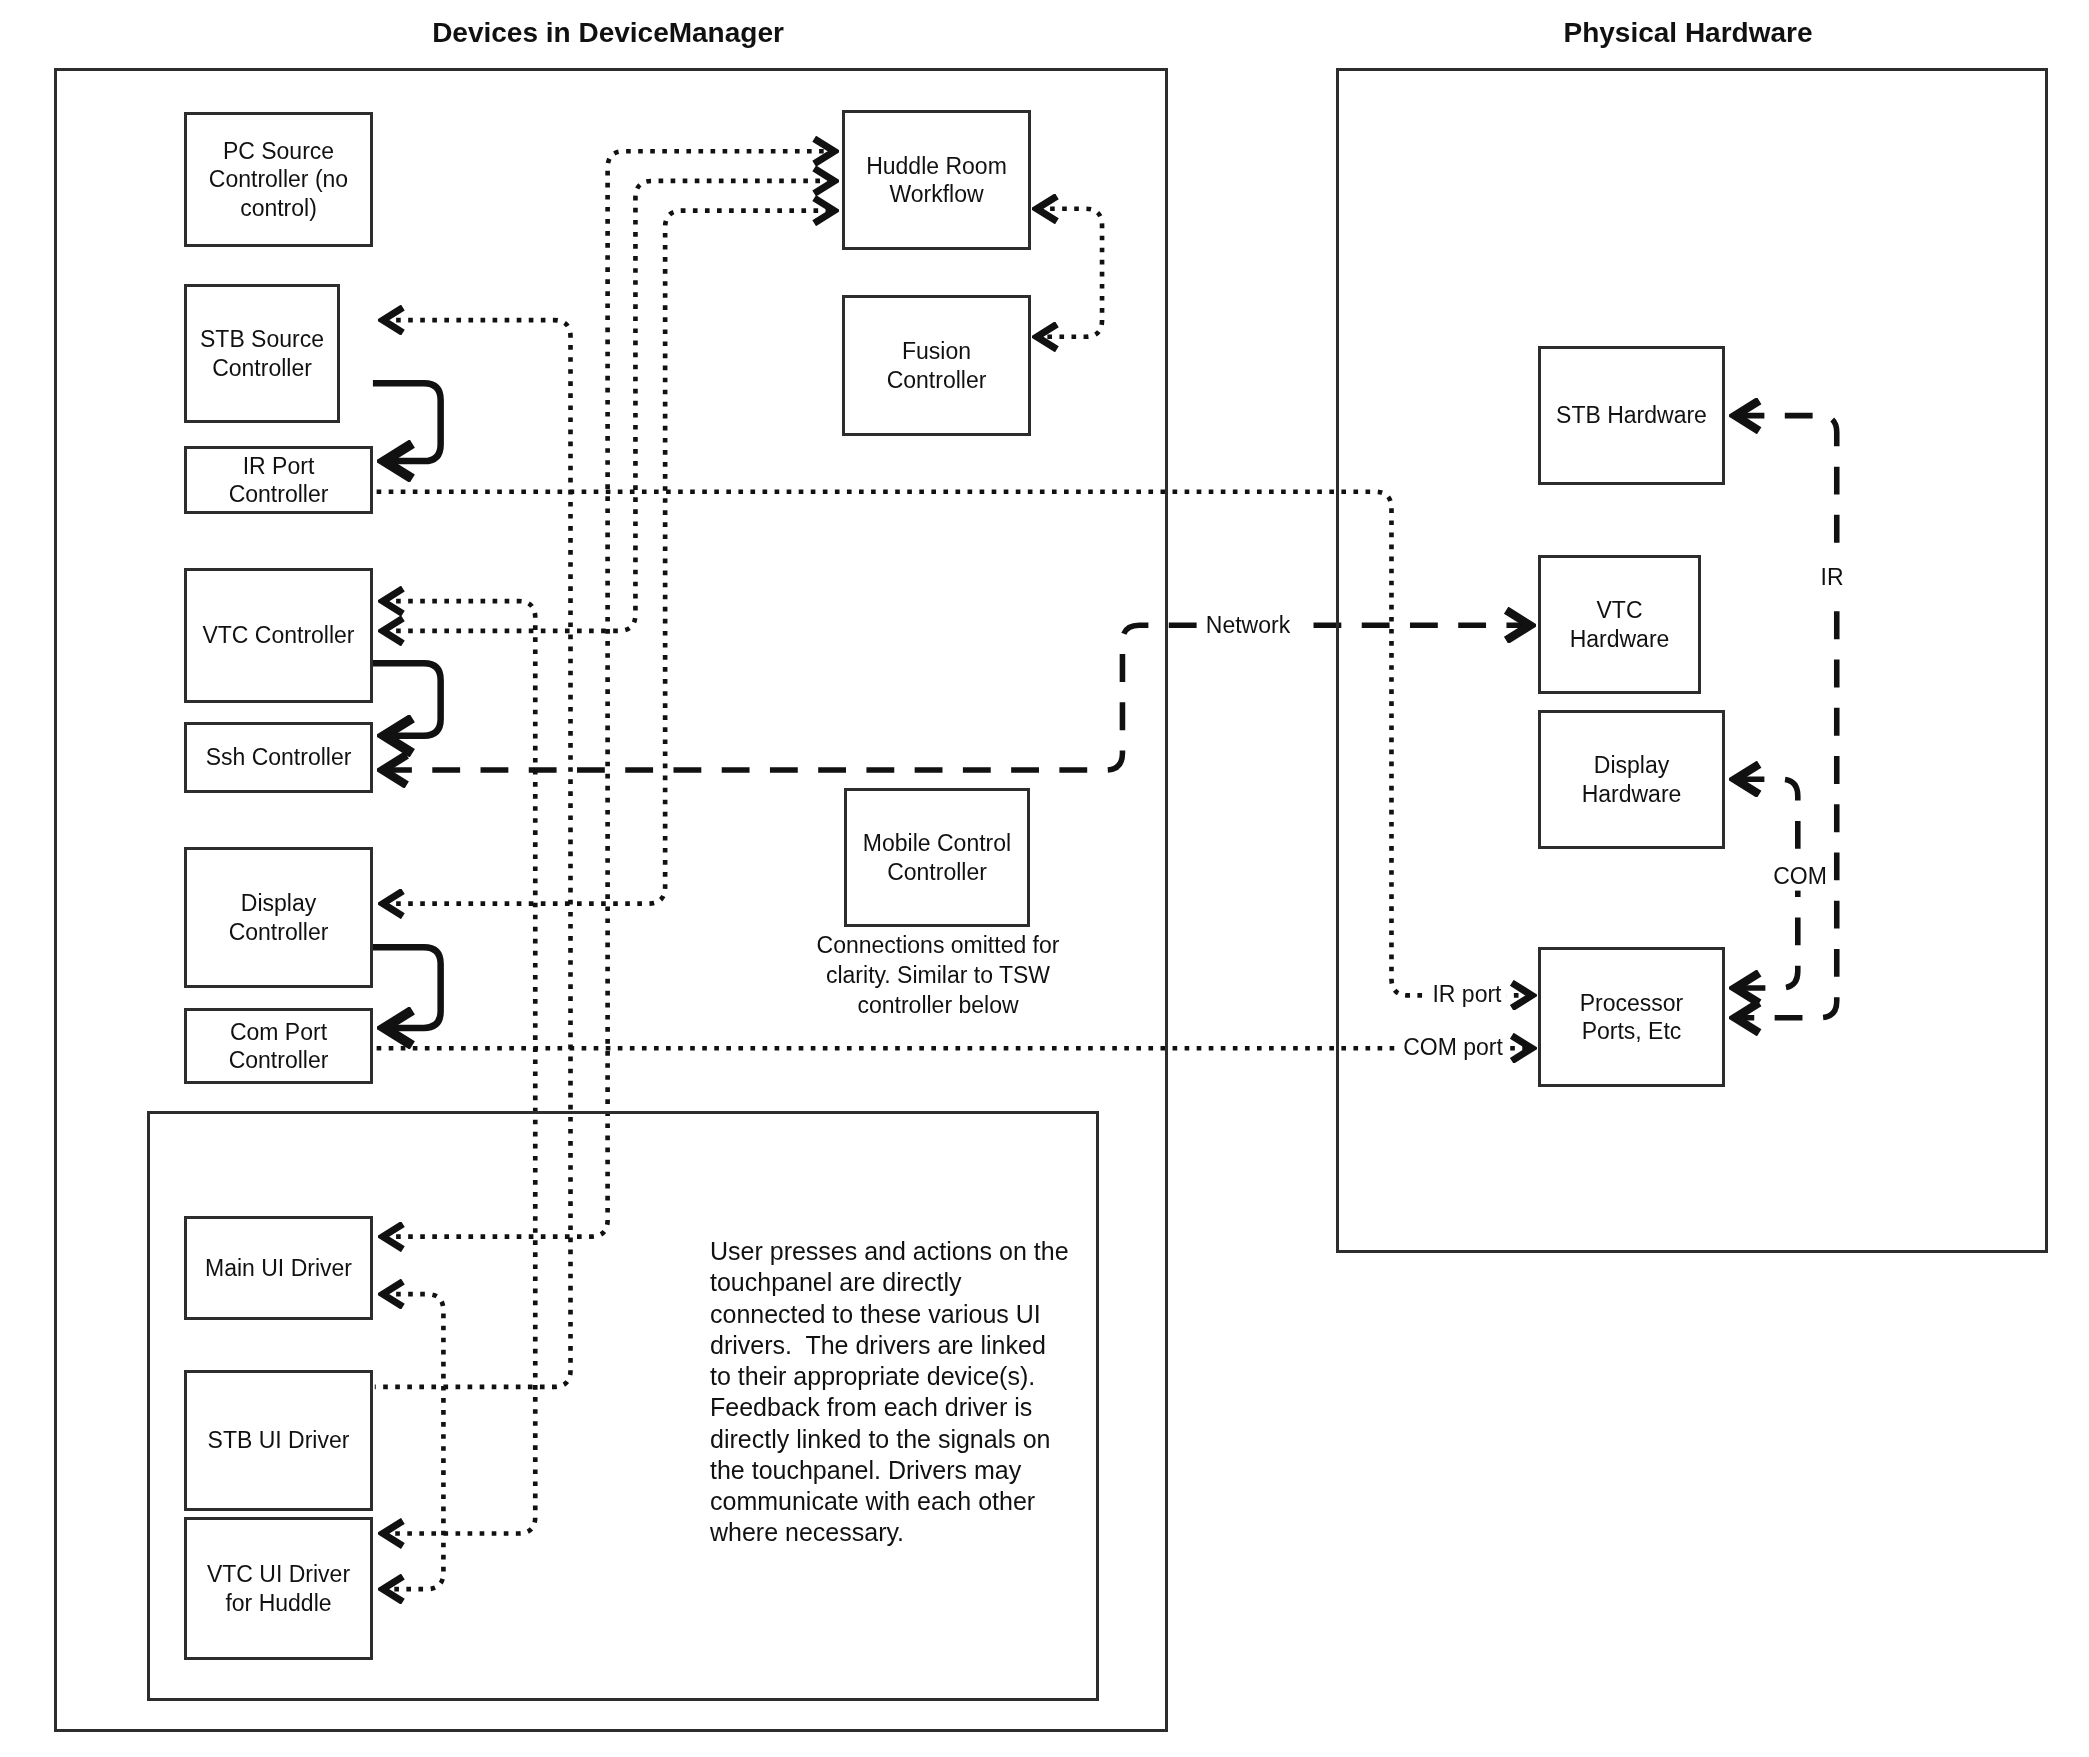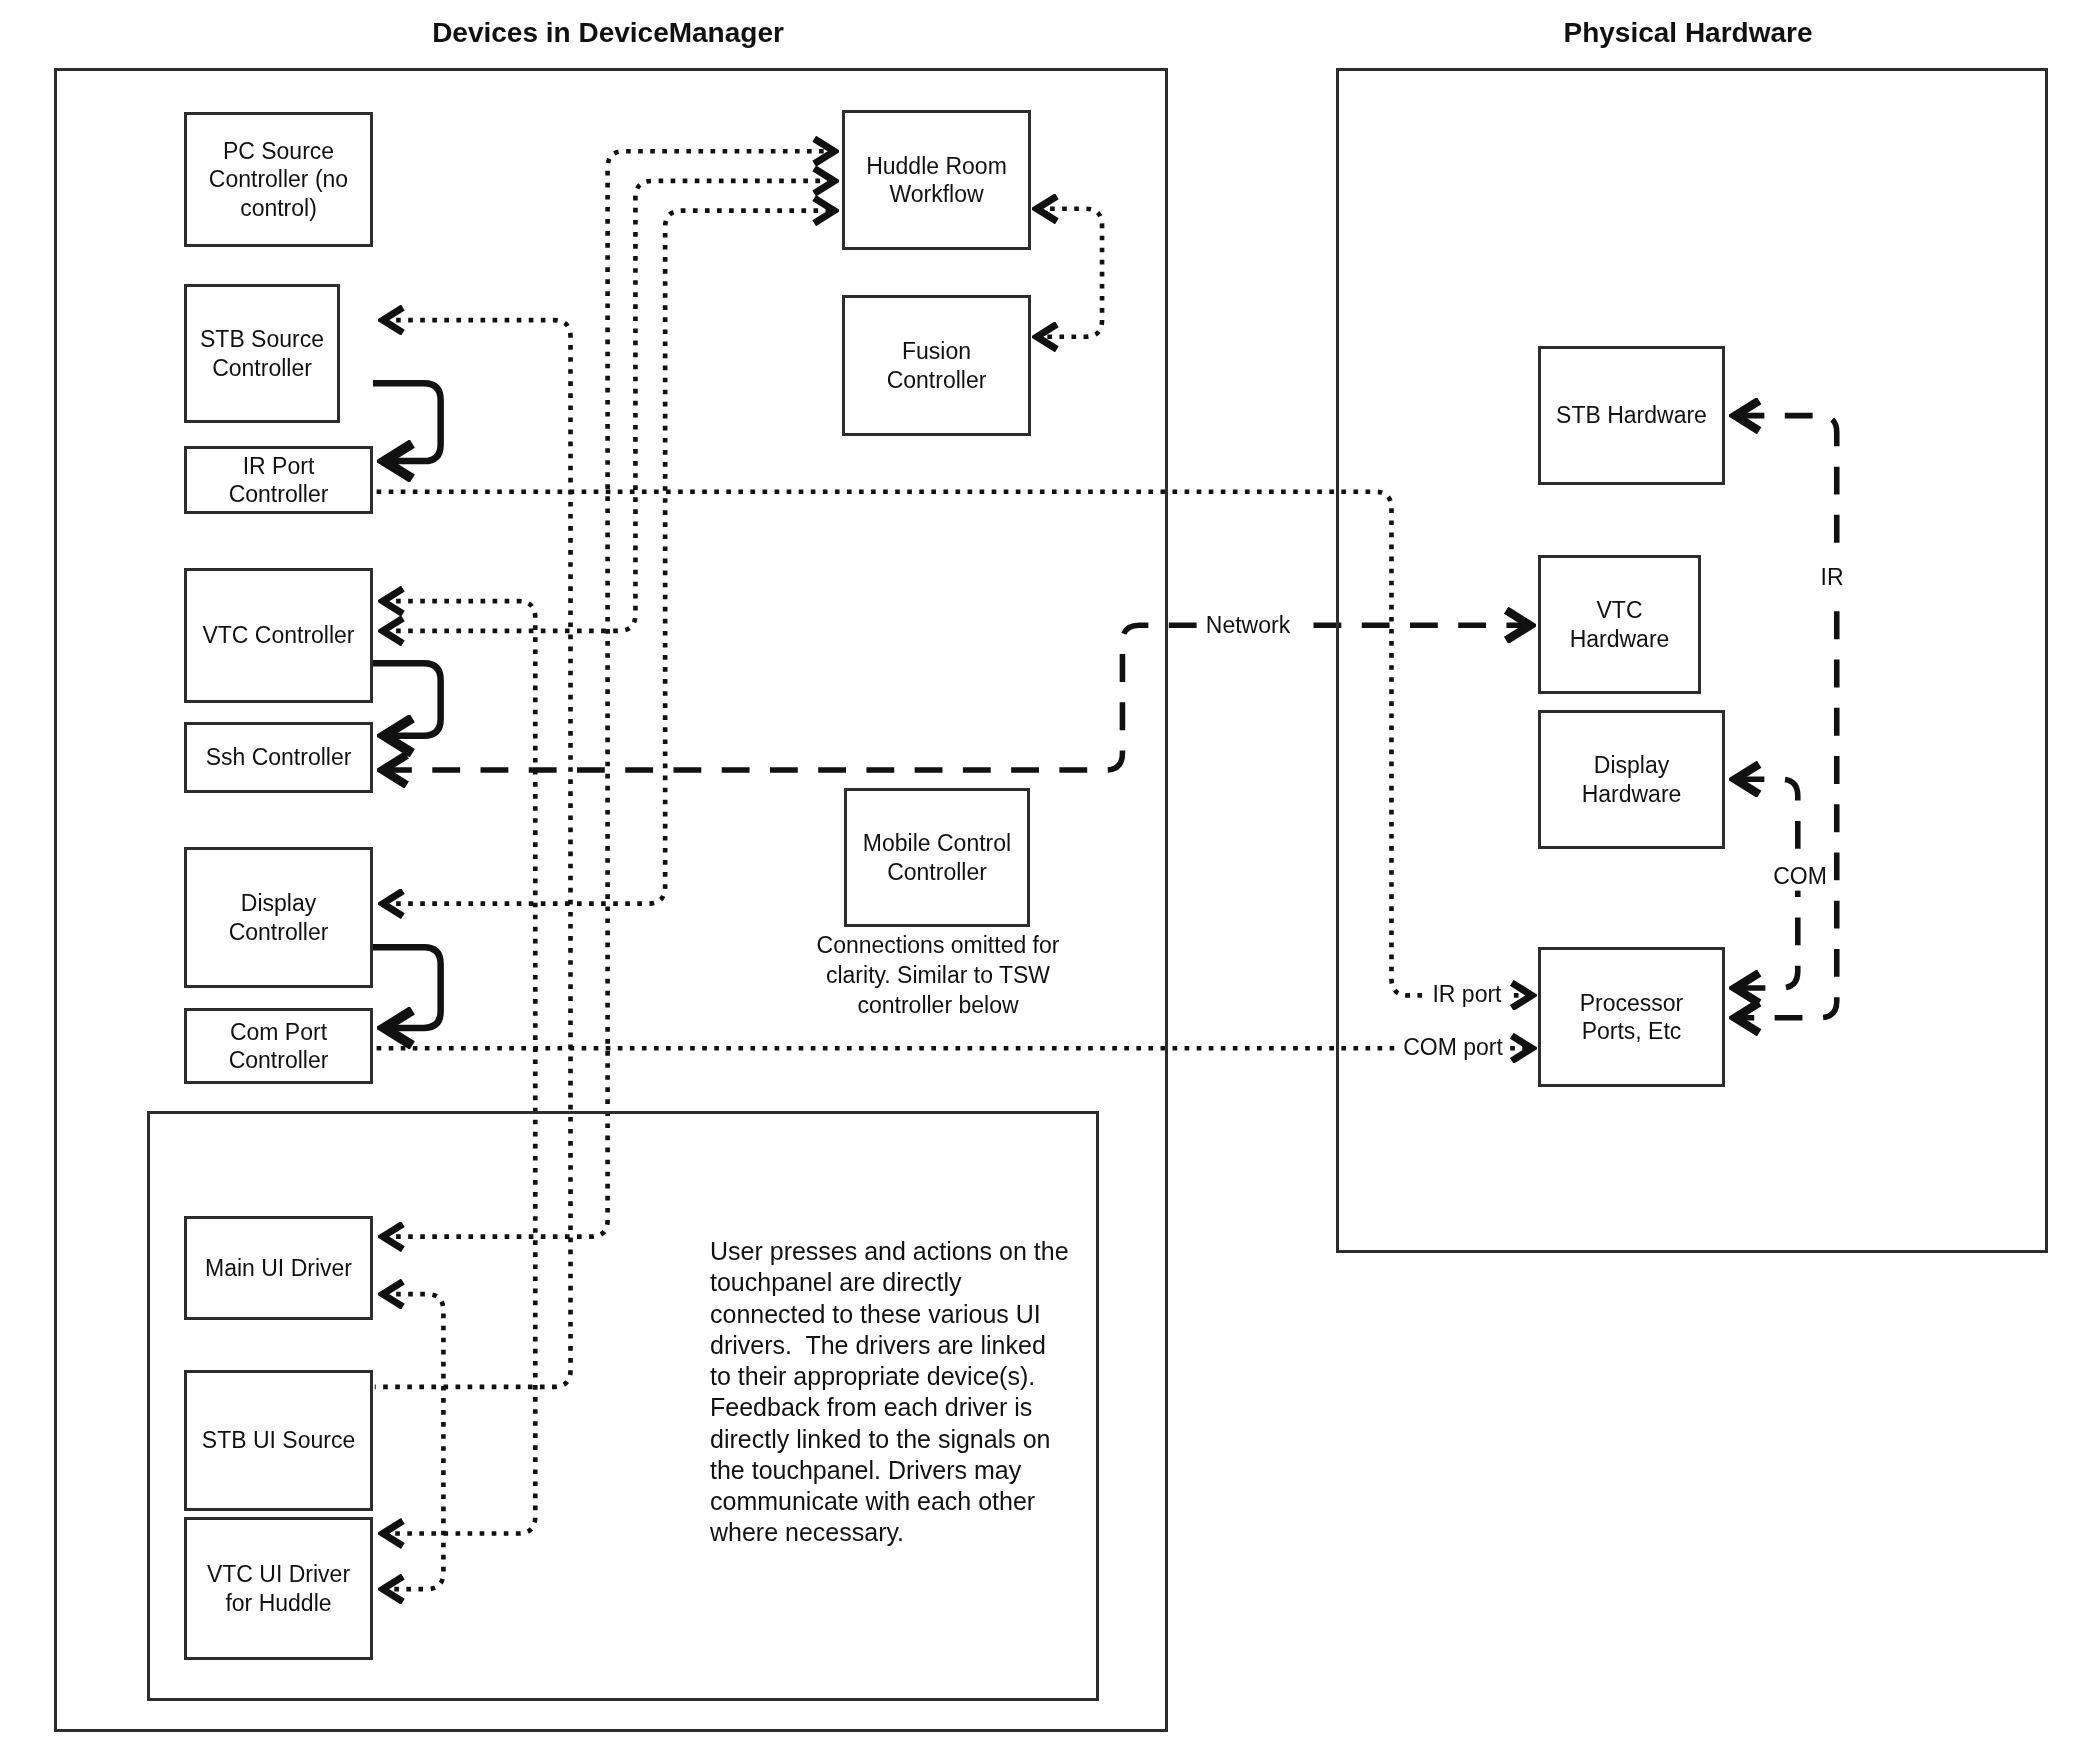--- a/index.html
+++ b/index.html
@@ -97,21 +97,21 @@
     </div>
   <div class="node" style="left:844px;top:788px;width:186px;height:139px;">
     <span>Mobile Control Controller</span>
     </div>
   <div class="note" style="left:938px;top:931px;width:269px;">Connections omitted for clarity. Similar to TSW controller below</div>
 
   <div class="node" style="left:184px;top:1216px;width:189px;height:104px;">
     <span>Main UI Driver</span>
     </div>
   <div class="node" style="left:184px;top:1370px;width:189px;height:141px;">
-    <span>STB UI Source</span>
+    <span>STB UI Driver</span>
     </div>
   <div class="node" style="left:184px;top:1517px;width:189px;height:143px;">
     <span>VTC UI Driver for Huddle</span>
     </div>
 
   <div class="bignote" style="left:710px;top:1236px;width:362px;">User presses and actions on the touchpanel are directly connected to these various UI drivers.  The drivers are linked to their appropriate device(s). Feedback from each driver is directly linked to the signals on the touchpanel. Drivers may communicate with each other where necessary.</div>
 
   <div class="node" style="left:1538px;top:346px;width:187px;height:139px;">
     <span>STB Hardware</span>
     </div>

